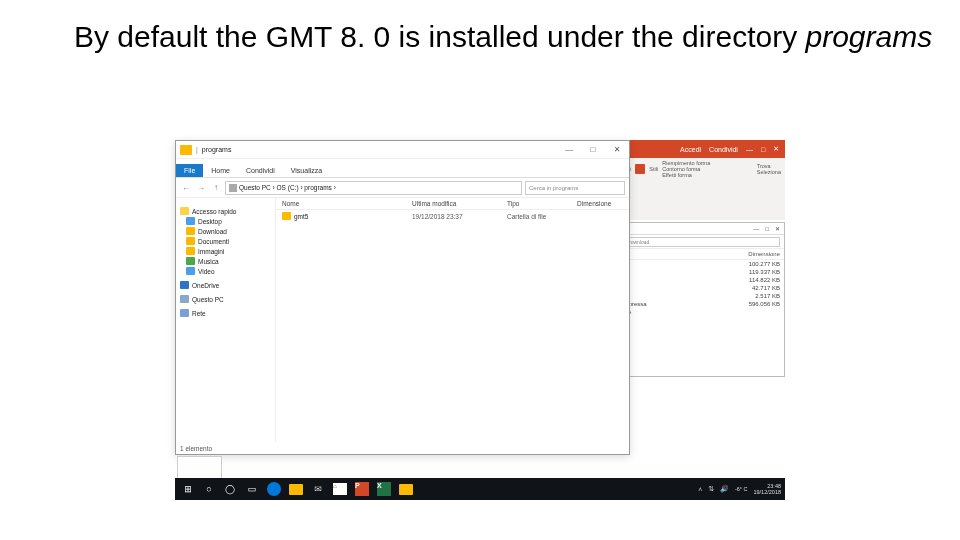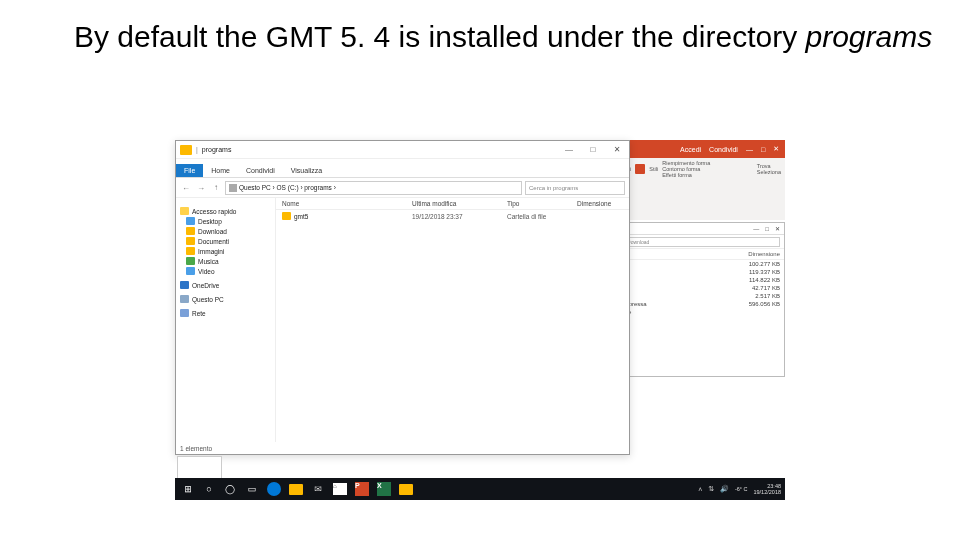--- a/index.html
+++ b/index.html
@@ -91,21 +91,21 @@
   .taskbar .xl { background: #217346; color: #fff; width: 14px; height: 14px; font-size: 7px; font-weight: bold; }
   .taskbar .right { margin-left: auto; display: flex; align-items: center; gap: 6px; color: #ddd; font-size: 5.5px; }
   .taskbar .right .sep { display: flex; flex-direction: column; align-items: flex-end; line-height: 1.1; }
 
   .tray-ic { font-size: 7px; color: #ccc; }
 </style>
 </head>
 <body>
 
 <div class="slide-title">
-  <span>By default the GMT 5. 4 is installed under the directory </span><span class="italic">programs</span>
+  <span>By default the GMT 8. 0 is installed under the directory </span><span class="italic">programs</span>
 </div>
 
 <div class="screenshot-area">
 
   
   <div class="pp-ribbon">
     <div class="pp-titlebar">
       <span>Accedi</span>
       <span>Condividi</span>
       <span>—</span>

